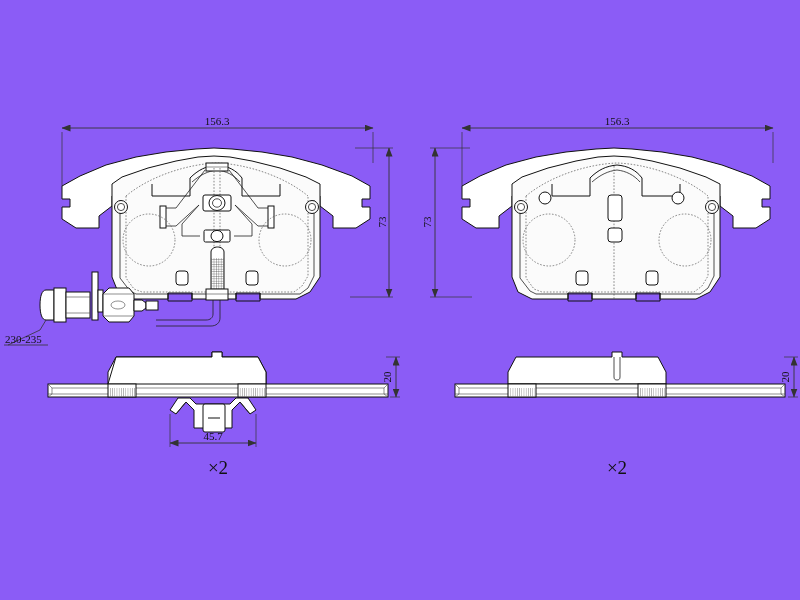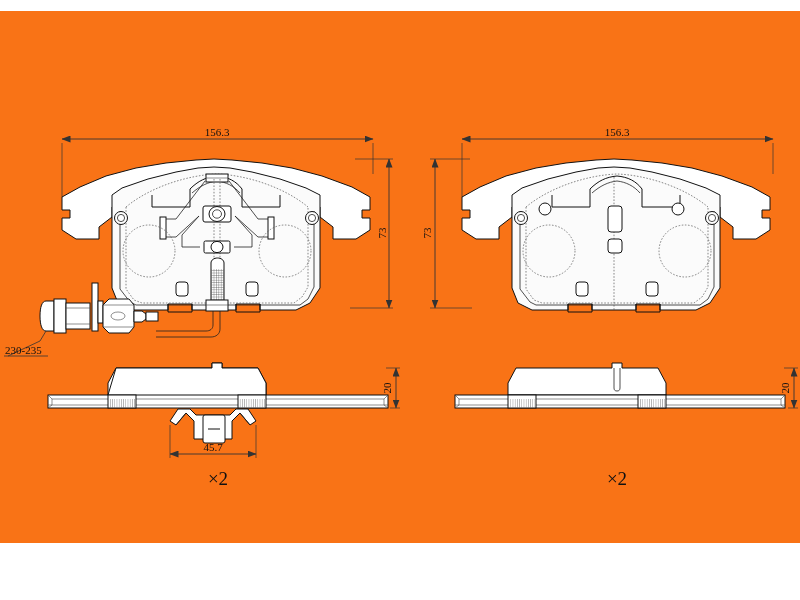--- a/index.html
+++ b/index.html
@@ -1,21 +1,21 @@
 <!DOCTYPE html>
 <html><head>
 <meta charset="utf-8">
 <style>
   html,body{margin:0;padding:0;}
   body{
     width:800px;height:600px;background:#ffffff;
     font-family:"Liberation Serif", serif;
     overflow:hidden;
   }
-  #stage{position:relative;width:800px;height:532px;background:#f97316;margin-top:11px;}
+  #stage{position:relative;width:800px;height:600px;background:#8b5cf6;}
   svg{display:block;}
   .ln{fill:none;stroke:#111;stroke-width:1;}
   .ln-thin{fill:none;stroke:#222;stroke-width:0.8;}
   .ln-hair{fill:none;stroke:#444;stroke-width:0.6;}
   .dot{fill:none;stroke:#555;stroke-width:0.7;stroke-dasharray:1.6 1.6;}
   .dimline{fill:none;stroke:#333;stroke-width:0.9;}
   .extline{fill:none;stroke:#333;stroke-width:0.7;}
   .fillw{fill:#ffffff;}
   .fillp{fill:#fbfbfb;}
   .dimtxt{font-family:"Liberation Serif", serif;font-size:11px;fill:#111;}

